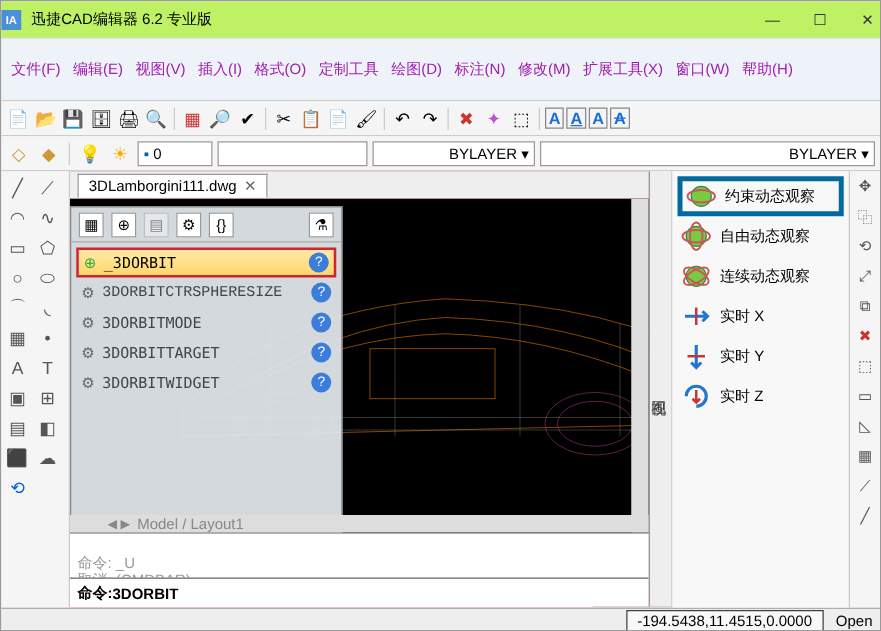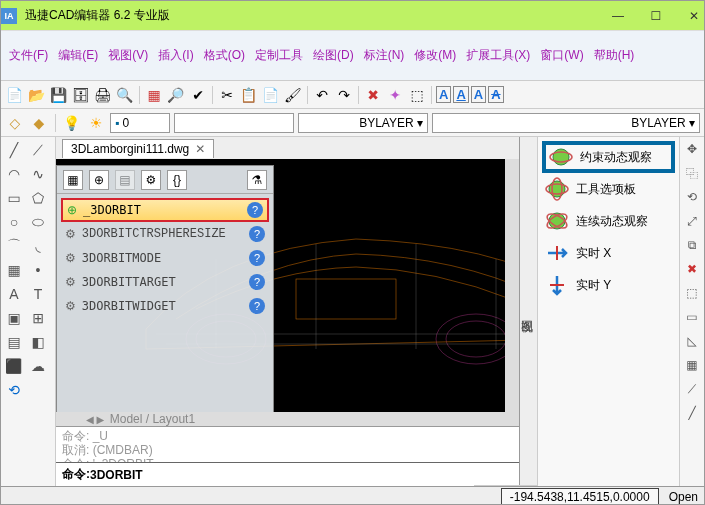--- a/index.html
+++ b/index.html
@@ -27,21 +27,21 @@
 .wireframe{position:absolute;left:60px;top:30px;width:480px;height:200px;opacity:0.7}
 .overlay-panel{position:absolute;left:0;top:6px;width:218px;height:320px;background:rgba(230,235,240,0.92);border:1px solid #888}
 .op-head{height:28px;display:flex;align-items:center;padding:0 6px;gap:6px;border-bottom:1px solid #aaa}
 .op-btn{width:20px;height:20px;border:1px solid #999;background:#fff;display:flex;align-items:center;justify-content:center}
 .op-list{padding:4px}
 .op-item{height:24px;display:flex;align-items:center;padding:0 4px;gap:6px;color:#444}
 .op-item.sel{background:linear-gradient(#ffe9a8,#ffd76b);border:2px solid #d4232f;color:#000}
 .op-item .q{margin-left:auto;width:16px;height:16px;border-radius:50%;background:#3b7dd8;color:#fff;display:flex;align-items:center;justify-content:center;font-size:11px}
 .gear{color:#666}
 .cmdarea{height:60px;border-top:1px solid #999;display:flex;flex-direction:column;background:#fff}
-.cmdlog{flex:1;color:#999;padding:2px 6px;font-family:monospace;line-height:14px;overflow:hidden}
+.cmdlog{flex:1;color:#999;padding:16px 6px;font-family:monospace;line-height:14px;overflow:hidden}
 .cmdline{height:24px;border-top:1px solid #666;display:flex;align-items:center;padding:0 6px;font-family:"SimSun",monospace;font-size:15px;font-weight:bold}
 .rightpanel{width:160px;background:#f5f5f5;border-left:1px solid #999;display:flex;flex-direction:column}
 .rp-title{height:22px;background:linear-gradient(#d8e4f0,#b8cde6);border:1px solid #5a7fa8;font-weight:bold;padding:2px 6px}
 .rp-body{flex:1;display:flex}
 .rp-sidetabs{width:18px;background:#eee;border-right:1px solid #ccc;display:flex;flex-direction:column;writing-mode:vertical-rl;text-align:center;font-size:11px;color:#444}
 .rp-sidetabs div{padding:6px 2px;border-bottom:1px solid #ccc}
 .rp-list{flex:1;padding:4px;background:#f8f8f8}
 .rp-item{height:32px;display:flex;align-items:center;gap:6px;padding:2px;color:#000}
 .rp-item.hl{border:4px solid #0369a1}
 .orbit-icon{width:26px;height:26px}
@@ -259,21 +259,21 @@
               <ellipse cx="13" cy="13" rx="11" ry="5" fill="none" stroke="#c55" stroke-width="1.5"></ellipse>
             </svg>
           <span>约束动态观察</span>
         </div>
         <div class="rp-item">
           <svg class="orbit-icon" viewBox="0 0 26 26">
               <circle cx="13" cy="13" r="8" fill="#7c4" stroke="#384"></circle>
               <ellipse cx="13" cy="13" rx="11" ry="5" fill="none" stroke="#c55" stroke-width="1.5"></ellipse>
               <ellipse cx="13" cy="13" rx="5" ry="11" fill="none" stroke="#c55" stroke-width="1.5"></ellipse>
             </svg>
-          <span>工具选项板</span>
+          <span>自由动态观察</span>
         </div>
         <div class="rp-item">
           <svg class="orbit-icon" viewBox="0 0 26 26">
               <circle cx="13" cy="13" r="8" fill="#7c4" stroke="#384"></circle>
               <ellipse cx="13" cy="13" rx="11" ry="5" fill="none" stroke="#c55" stroke-width="1.5" transform="rotate(30 13 13)"></ellipse>
               <ellipse cx="13" cy="13" rx="11" ry="5" fill="none" stroke="#c55" stroke-width="1.5" transform="rotate(-30 13 13)"></ellipse>
             </svg>
           <span>连续动态观察</span>
         </div>
         <div class="rp-item">
@@ -282,20 +282,27 @@
               <path d="M13 6 L13 20" stroke="#c33" stroke-width="2"></path>
             </svg>
           <span>实时 X</span>
         </div>
         <div class="rp-item">
           <svg class="orbit-icon" viewBox="0 0 26 26">
               <path d="M13 4 L13 22 M9 18 L13 22 L17 18" stroke="#27c" stroke-width="2.5" fill="none"></path>
               <path d="M6 13 L20 13" stroke="#c33" stroke-width="2"></path>
             </svg>
           <span>实时 Y</span>
+        </div>
+        <div class="rp-item">
+          <svg class="orbit-icon" viewBox="0 0 26 26">
+              <path d="M5 13 A8 8 0 1 1 13 21" stroke="#27c" stroke-width="2.5" fill="none"></path>
+              <path d="M13 8 L13 18 M10 15 L13 18 L16 15" stroke="#c33" stroke-width="2" fill="none"></path>
+            </svg>
+          <span>实时 Z</span>
         </div>
       </div>
     </div>
   </div>
 
   <div class="righttools">
     <div class="rtbtn">✥</div>
     <div class="rtbtn">⿻</div>
     <div class="rtbtn">⟲</div>
     <div class="rtbtn">⤢</div>

